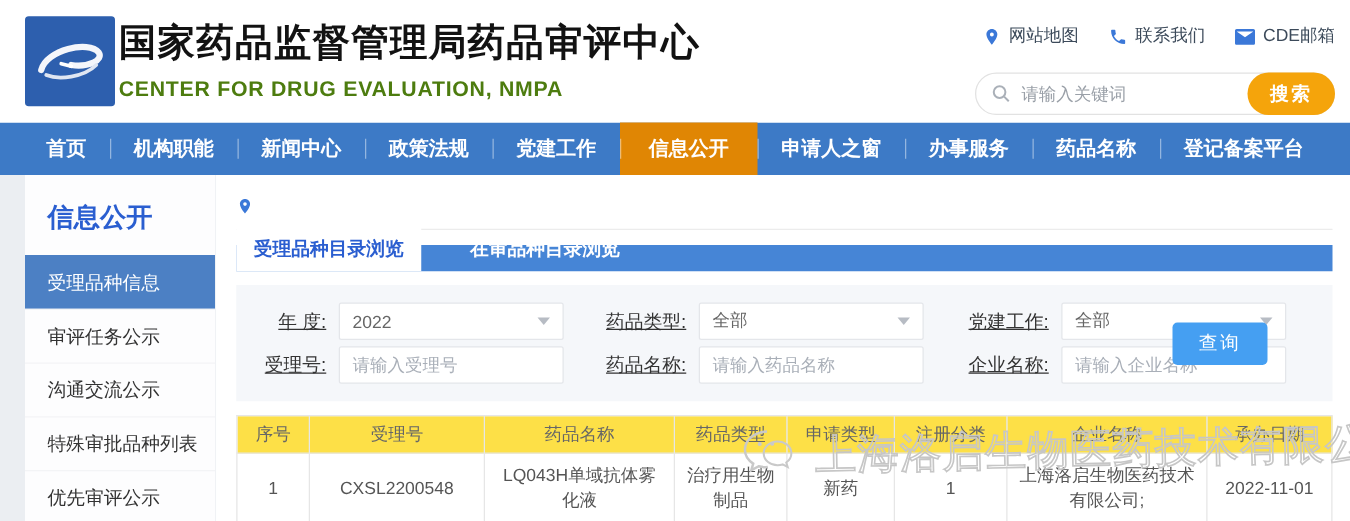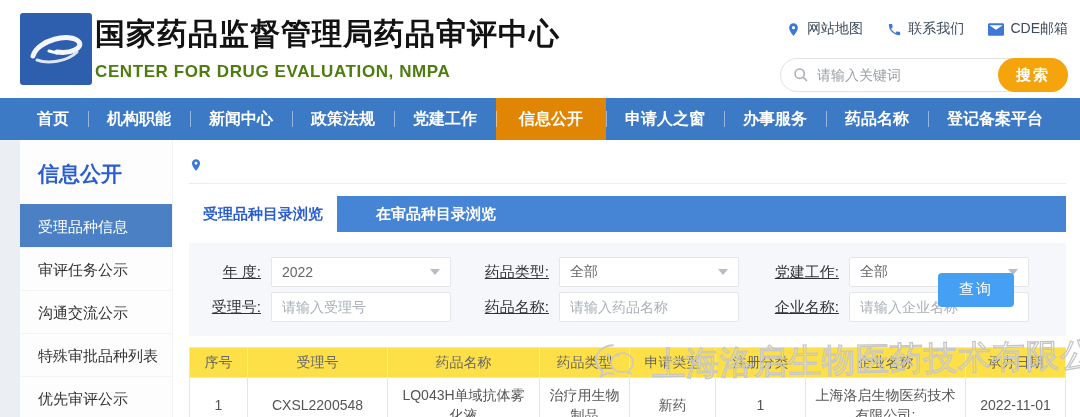--- a/index.html
+++ b/index.html
@@ -40,21 +40,21 @@
   .sidebar { width:168px; background:#fdfdfe; border-right:1px solid #f0f2f5; }
   .sidebar-title { padding:20px 0 16px 18px; font-size:21px; font-weight:bold; color:#2a5ed0; }
   .side-item { height:43px; line-height:43px; padding-left:18px; font-size:15px; color:#333;
     border-top:1px solid #f3f4f6; cursor:pointer; }
   .side-item.active { background:#4c80c4; color:#fff; border-top-color:#4c80c4; }
 
   .main { flex:1; padding:6px 14px 0 16px; position:relative; background:#fff; }
   .breadcrumb { height:38px; display:flex; align-items:center; gap:8px;
     border-bottom:1px solid #ececec; font-size:14px; color:#555; }
 
-  .tabs { margin-top:12px; height:36px; background:#4685d6; display:flex;align-items:flex-end; }
+  .tabs { margin-top:12px; height:21px; background:#4685d6; display:flex;align-items:flex-end; }
   .tab { height:36px; display:flex; align-items:center; justify-content:center;
     font-size:15px; font-weight:bold; cursor:pointer; }
   .tab.active { width:148px; background:#fff; color:#2a5ed0; }
   .tab.inactive { width:170px; color:#fff; margin-left:14px; }
 
   .filters { margin-top:11px; background:#f5f7fa; padding:9px 14px; position:relative; }
   .frow { display:flex; align-items:center; margin:5px 0; }
   .flabel { font-size:15px; color:#333; text-align:right; margin-right:10px; white-space:nowrap;text-decoration:underline; }
   .flabel.w1 { width:58px; } .flabel.w2 { width:78px; margin-left:20px; } .flabel.w3 { width:78px; margin-left:22px; }
   .selectbox { width:180px; height:30px; background:#fff; border:1px solid #e4e6ea; border-radius:2px;

